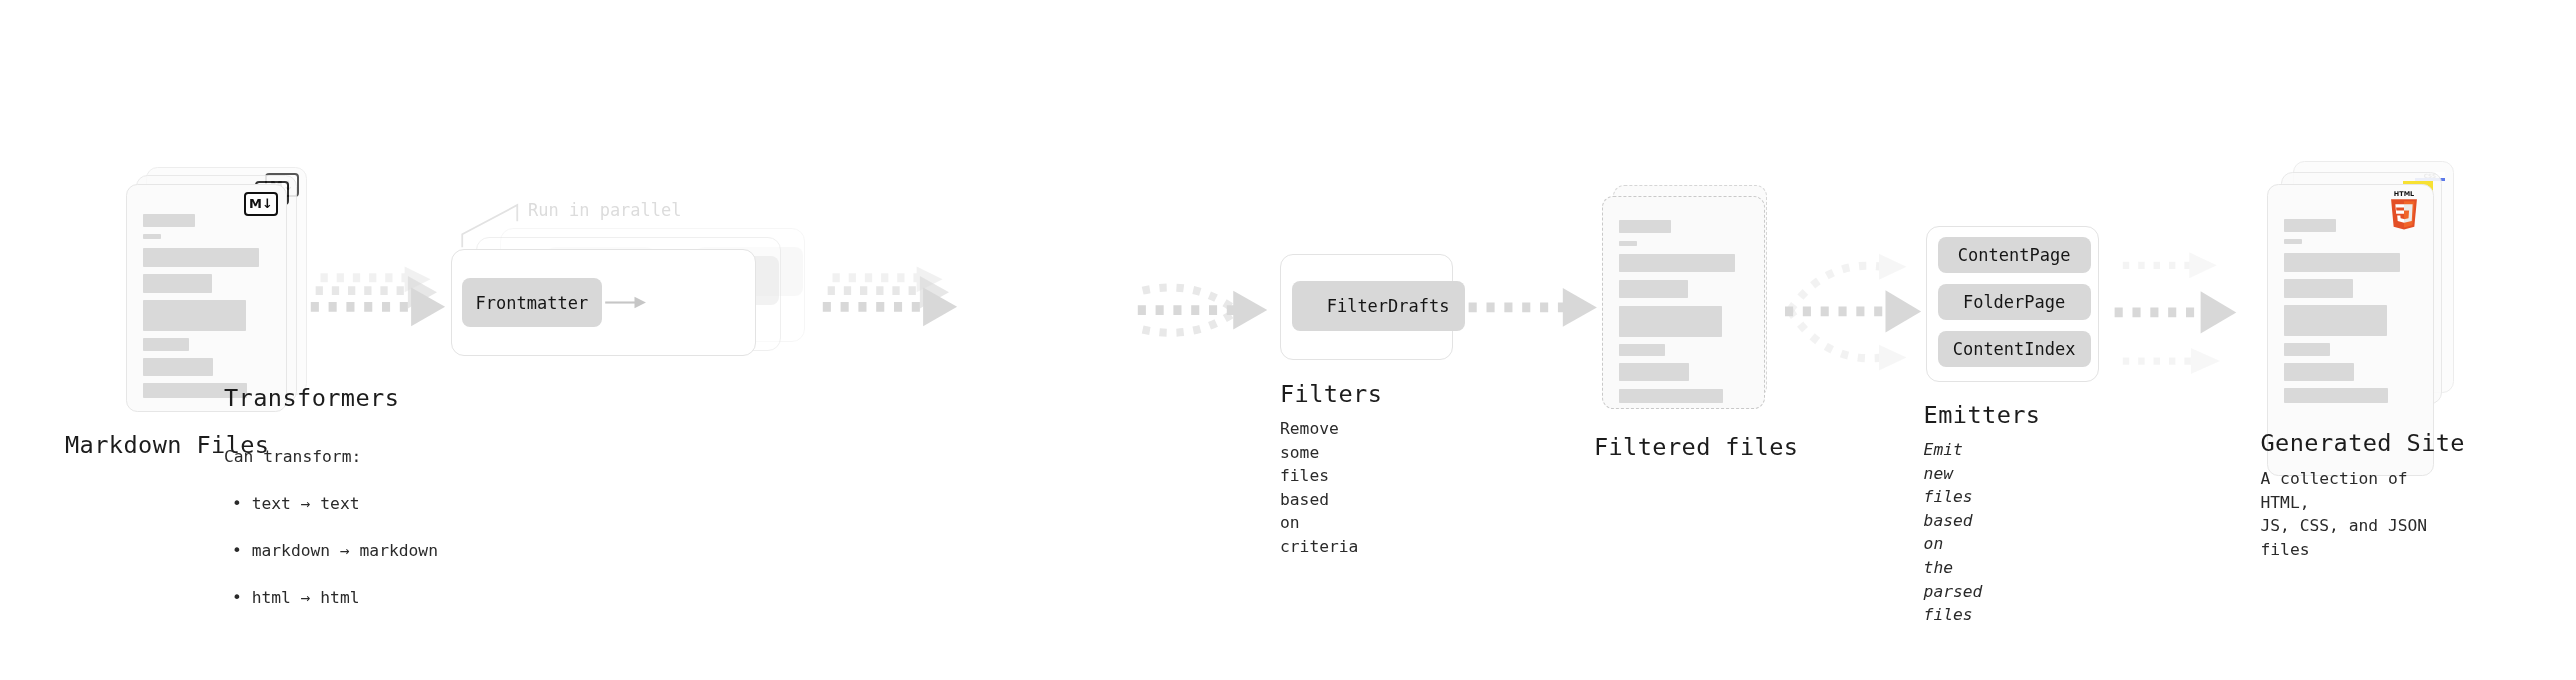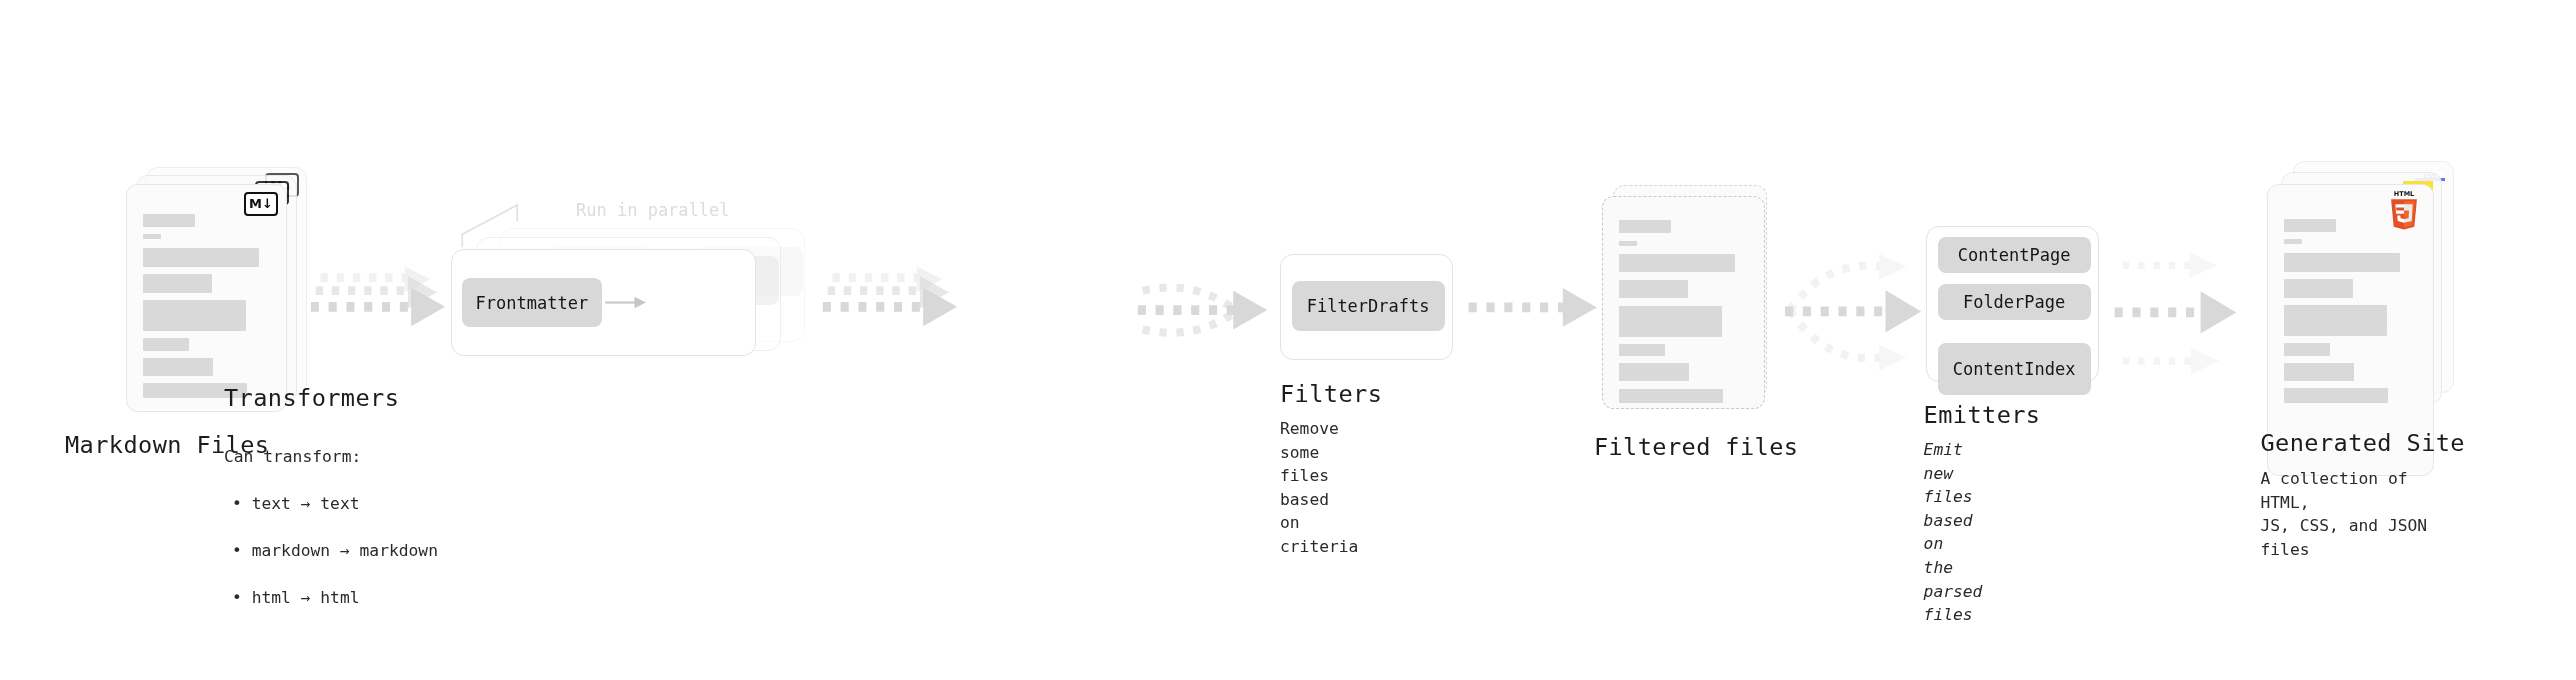--- a/index.html
+++ b/index.html
@@ -59,21 +59,20 @@
   }
   .pill{
     background:#d8d8d8;border-radius:8.1px;
     display:flex;align-items:center;justify-content:center;
     font-size:17px;color:#161616;white-space:nowrap;
     font-family:"DejaVu Sans Mono","Liberation Mono",monospace;
   }
   .run-label{
     position:absolute;font-size:17px;color:#dcdcdc;white-space:nowrap;
     font-family:"DejaVu Sans Mono","Liberation Mono",monospace;
-    margin-left:48px;
   }
   svg{position:absolute;overflow:visible;}
 </style>
 </head>
 <body>
 
 <div class="canvas">
 
   <div class="stage" style="left:126px;top:167px;">
     <div class="doc-stack" style="width:187px;height:252px;">
@@ -186,21 +185,21 @@
 
   <svg style="left:1136px;top:268px;width:146px;height:89px;" viewBox="0 0 180 110" width="146" height="89">
     <path d="M8 28 Q 70 14 120 50" fill="none" stroke="#e8e8e8" stroke-width="10" stroke-dasharray="9 12"></path>
     <path d="M8 76 Q 70 90 120 56" fill="none" stroke="#e8e8e8" stroke-width="10" stroke-dasharray="9 12"></path>
     <line x1="2" y1="52" x2="125" y2="52" stroke="#d8d8d8" stroke-width="12" stroke-dasharray="10 12"></line>
     <polygon points="120,28 162,52 120,76" fill="#d8d8d8"></polygon>
   </svg>
 
   <div class="stage" style="left:1280px;top:254px;">
     <div class="pbox" style="left:0;top:0;width:173px;height:106px;">
-      <div class="pill" style="position:absolute;left:12.2px;top:26px;width:153px;height:50px;left:10.6px;">
+      <div class="pill" style="position:absolute;left:12.2px;top:26px;width:153px;height:50px;left:10.6px;padding-left:20px;">
         <span>FilterDrafts</span>
       </div>
     </div>
     <div class="stage-title" style="position:absolute;left:0;top:126px;">Filters</div>
     <div class="stage-desc" style="position:absolute;left:0;top:163px;">Remove some files based
 on criteria</div>
   </div>
 
   <svg style="left:1467px;top:291px;width:138px;height:49px;" viewBox="0 0 170 60" width="138" height="49">
     <line x1="2" y1="20" x2="122" y2="20" stroke="#d8d8d8" stroke-width="12" stroke-dasharray="10 12"></line>
@@ -240,21 +239,21 @@
   </svg>
 
   <div class="stage" style="left:1926px;top:226px;">
     <div class="pbox" style="left:0;top:0;width:173px;height:156px;">
       <div class="pill" style="position:absolute;left:10.6px;top:9.8px;width:153px;height:36px;">
         <span>ContentPage</span>
       </div>
       <div class="pill" style="position:absolute;left:10.6px;top:57px;width:153px;height:36px;">
         <span>FolderPage</span>
       </div>
-      <div class="pill" style="position:absolute;left:10.6px;top:116px;width:153px;height:52px;">
+      <div class="pill" style="position:absolute;left:10.6px;top:104px;width:153px;height:36px;">
         <span>ContentIndex</span>
       </div>
     </div>
     <div class="stage-title" style="position:absolute;left:-2.4px;top:175px;">Emitters</div>
     <div class="stage-desc" style="position:absolute;left:-2.4px;top:212px;font-style:italic;">Emit new files based on
 the parsed files</div>
   </div>
 
   <svg style="left:2113px;top:241px;width:146px;height:146px;" viewBox="0 0 180 180" width="146" height="146">
     <g opacity="0.4">

